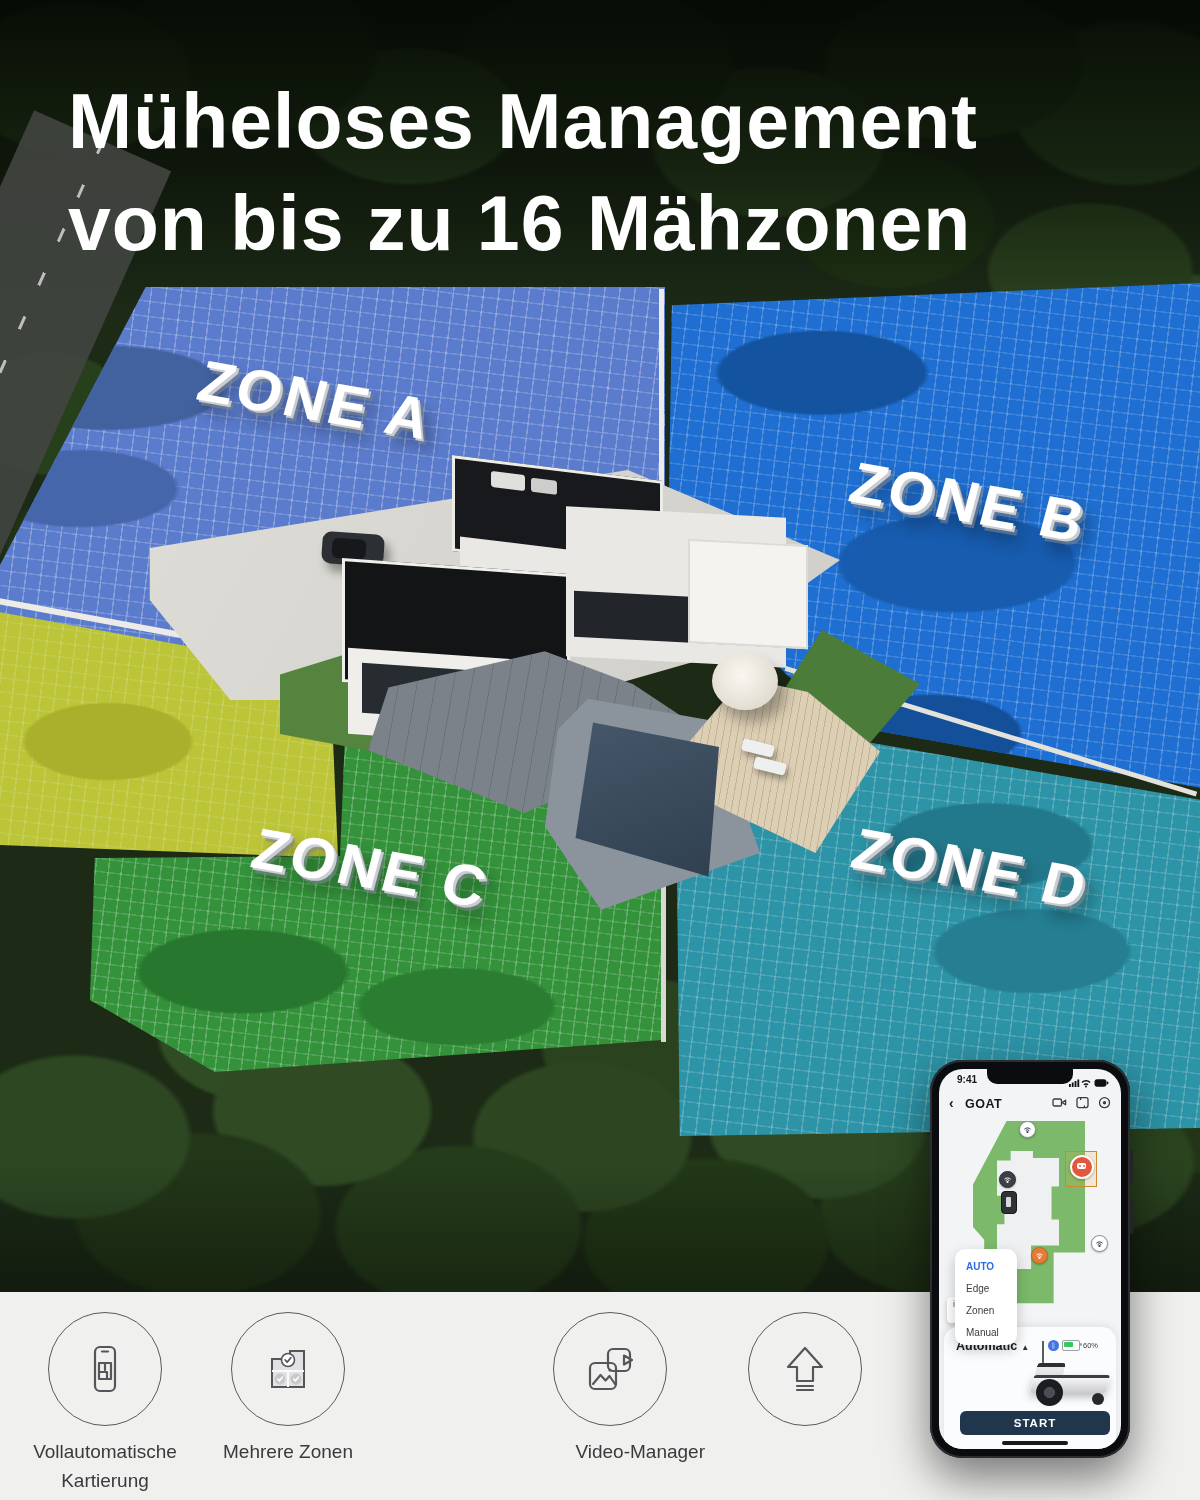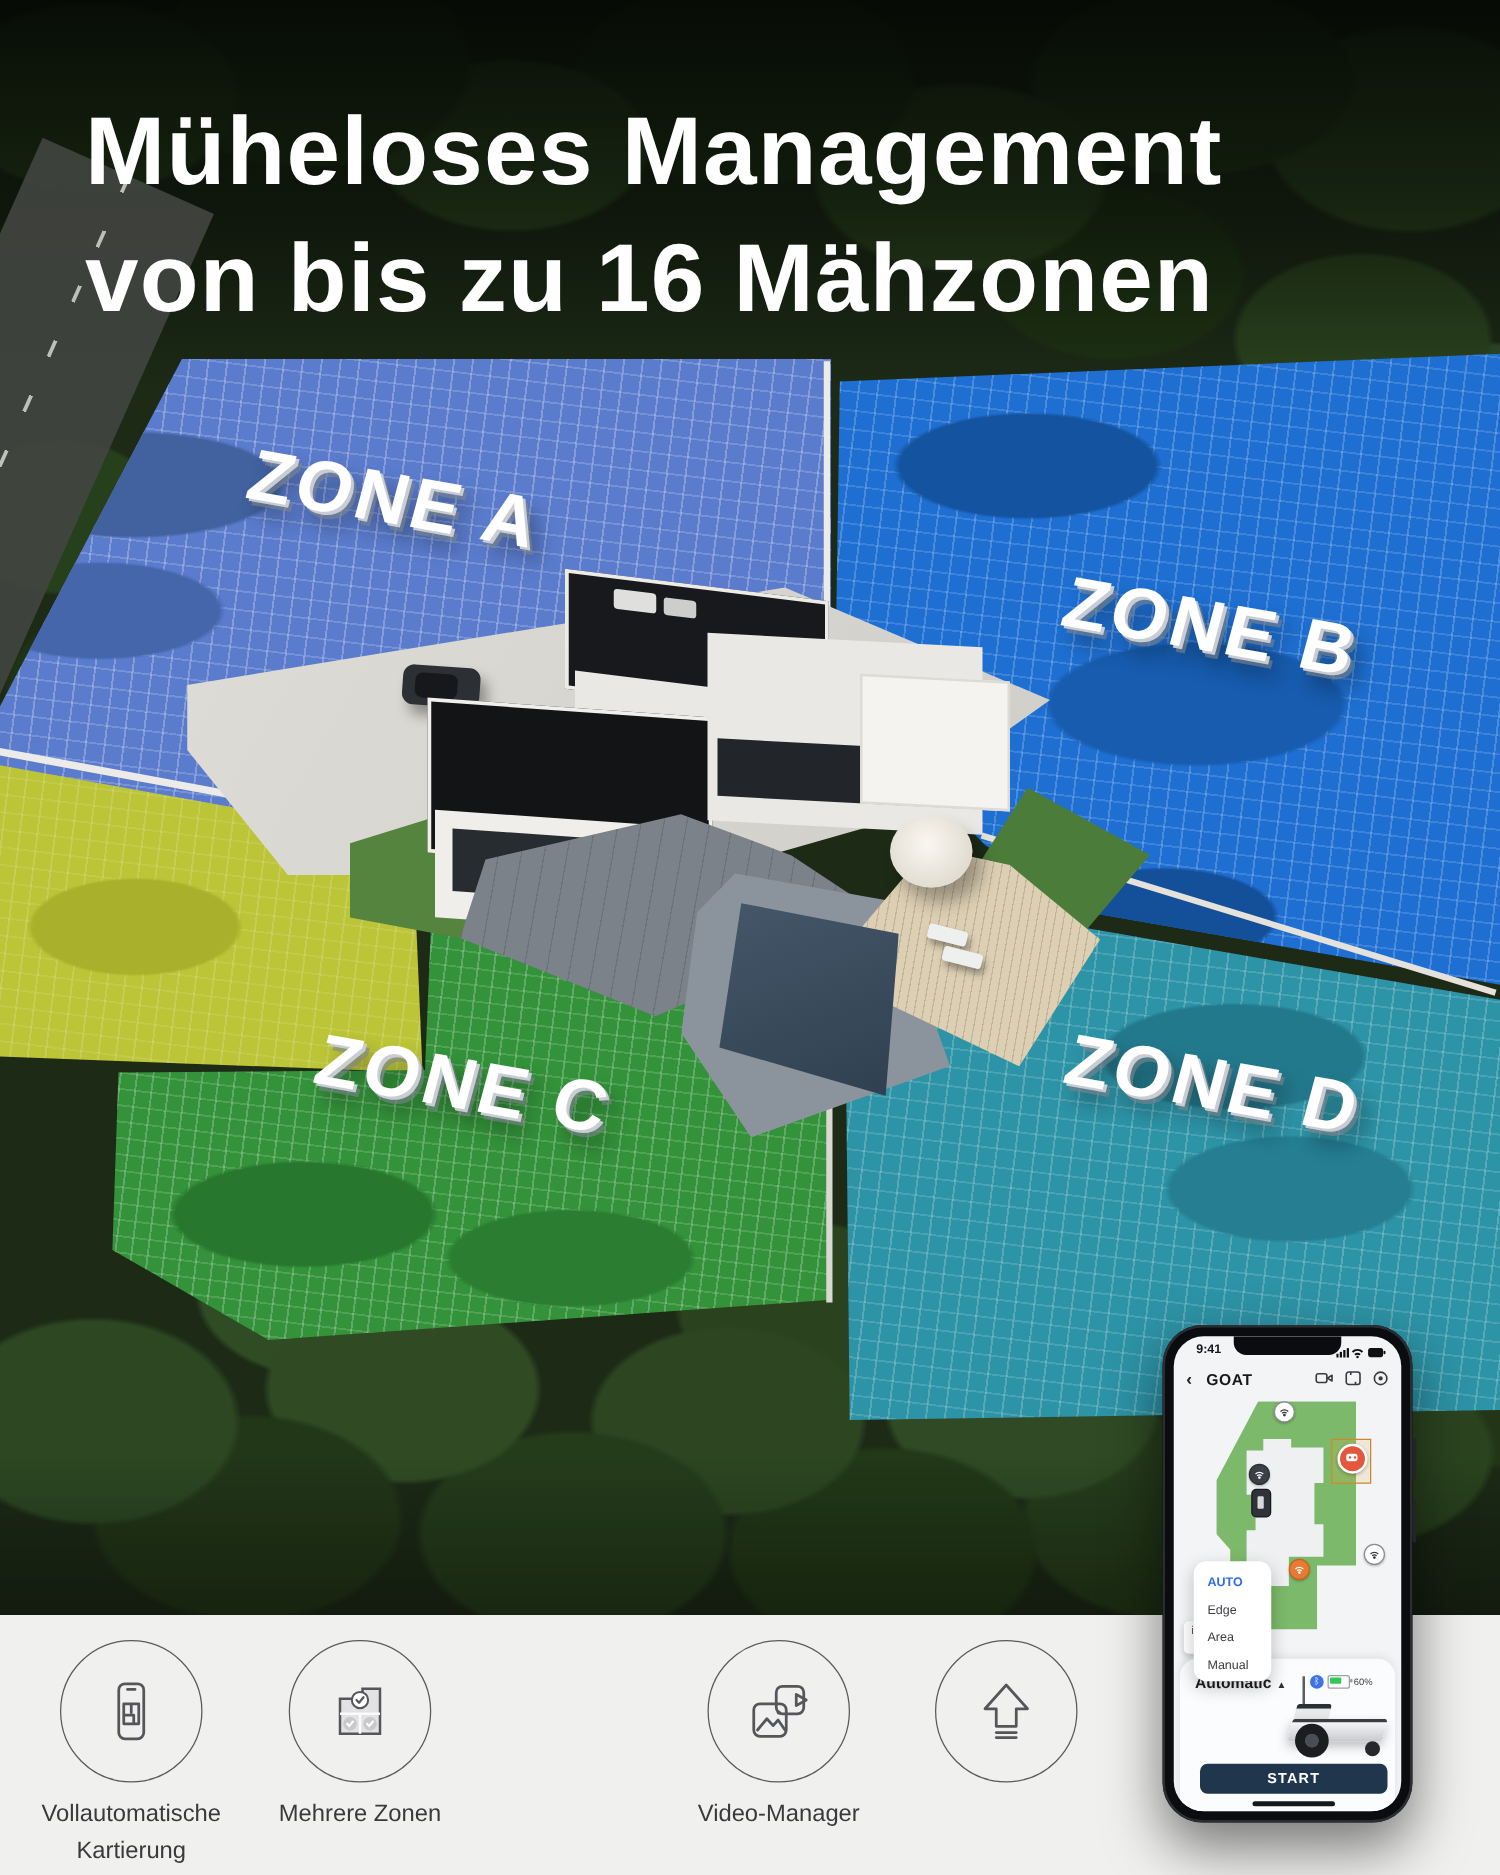--- a/index.html
+++ b/index.html
@@ -194,21 +194,21 @@
   .mw-w1{position:absolute;left:8px;top:24px;width:27px;height:27px;border-radius:50%;
     background:radial-gradient(circle at 50% 50%, #4a4e54 0 28%, #1b1d20 30% 100%);}
   .mw-w2{position:absolute;left:64px;top:38px;width:12px;height:12px;border-radius:50%;background:#26282b;}
   .start-btn{position:absolute;left:16px;top:84px;width:150px;height:24px;background:#20364d;border-radius:6px;
     color:#fff;font-size:11.5px;font-weight:700;letter-spacing:1px;text-align:center;line-height:24px;}
   .home-bar{position:absolute;left:58px;top:114px;width:66px;height:4px;background:#17181a;border-radius:2px;}
 
   
   .strip{position:absolute;left:0;top:1292px;width:1200px;height:224px;background:#f0f0ef;z-index:15;}
   .feature{position:absolute;top:20px;width:190px;text-align:center;}
-  .f1{left:10px;} .f2{left:193px;} .f3{left:363px;} .f4{left:528px;} .f5{left:710px;}
+  .f1{left:10px;} .f2{left:193px;} .f3{left:363px;} .f4{left:515px;text-align:right;} .f5{left:710px;}
   .f-circle{width:112px;height:112px;border:1.5px solid #5a5a5c;border-radius:50%;margin:0 auto;
     display:flex;align-items:center;justify-content:center;background:transparent;}
   .f-label{margin-top:12px;font-size:19px;color:#3a3a3c;line-height:1.5;}
   .icon-sv{stroke:#55565a;stroke-width:2.2;fill:none;stroke-linejoin:round;stroke-linecap:round;}
 </style>
 </head>
 <body>
 
 <div class="canvas">
 
@@ -398,21 +398,21 @@
             <path d="M1.4 4.2 a4.4 4.4 0 0 1 6.2 0 M2.7 5.6 a2.5 2.5 0 0 1 3.6 0" stroke="#fff" stroke-width="1" fill="none"></path>
             <circle cx="4.5" cy="7" r="1.1" fill="#fff"></circle>
           </svg>
       </div>
       <div class="marker charger" style="position:absolute"></div>
       <div class="info-pill">i</div>
 
       <div class="dropdown">
         <div class="dd-opt active">AUTO</div>
         <div class="dd-opt">Edge</div>
-        <div class="dd-opt">Area</div>
+        <div class="dd-opt">Zonen</div>
         <div class="dd-opt">Manual</div>
       </div>
 
       <div class="panel">
         <div class="mode-row">
           <span>Automatic</span><span class="mode-caret">▲</span>
         </div>
         <div class="batt-row">
           <span class="bt-dot">ᛒ</span>
           <span class="batt"></span>

